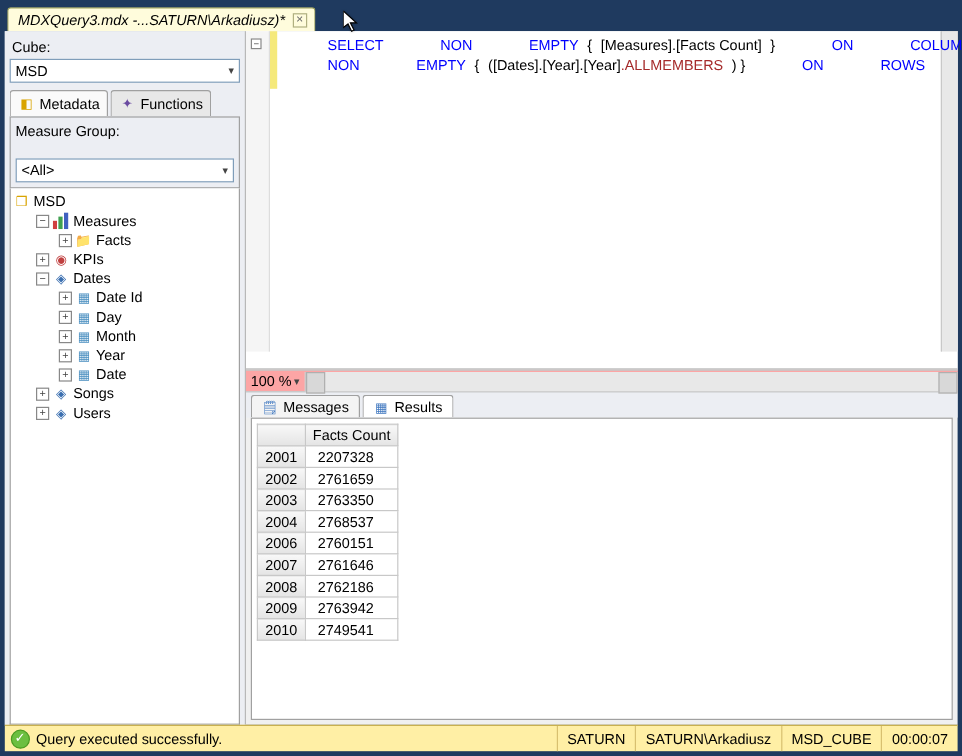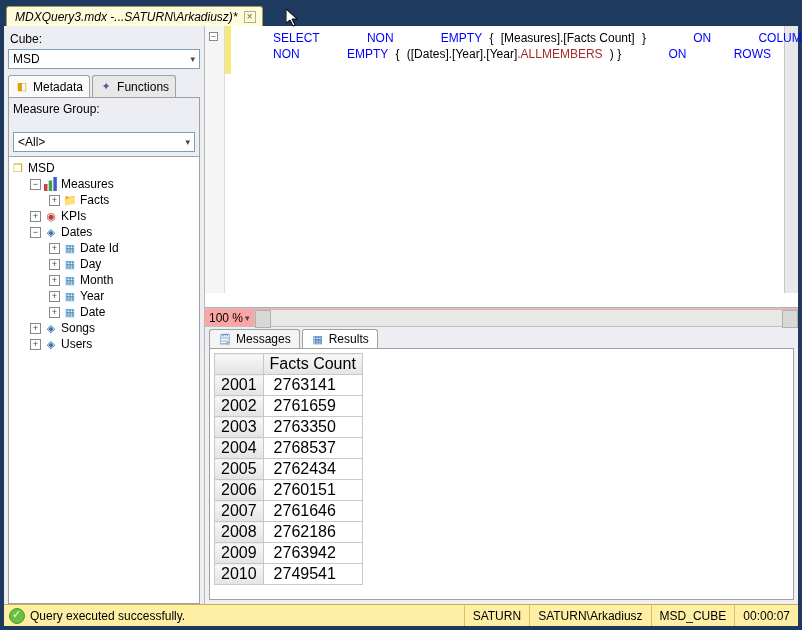--- a/index.html
+++ b/index.html
@@ -86,21 +86,21 @@
   
   .res-tabs { height:22px; display:flex; align-items:flex-end; background:#eceef3; padding:2px 0 0 4px; border-top:1px solid #c0c0c0;}
   .rtab {
     background:#f4f4f4; border:1px solid #a0a0a0; border-bottom:none;
     border-radius:3px 3px 0 0; padding:2px 8px; display:flex; align-items:center; gap:4px; margin-right:2px;
   }
   .rtab.active { background:#fff; }
   .res-body { flex:1; background:#fff; border:1px solid #a0a0a0; margin:0 4px 4px 4px; padding:4px; overflow:auto; }
 
   .grid { border-collapse:collapse; }
-  .grid th, .grid td { border:1px solid #c8c8c8; padding:1px 6px; font-size:16px; background:#fff; text-align:left; height:18px; }
+  .grid th, .grid td { border:1px solid #c8c8c8; padding:1px 6px; font-size:12px; background:#fff; text-align:left; height:18px; }
   .grid th { background:linear-gradient(#f8f8f8,#e4e4e4); font-weight:normal; }
   .grid .corner { width:30px; background:linear-gradient(#f8f8f8,#e4e4e4); }
   .grid td.val { text-align:left; padding-left:10px; }
 
   
   .status { height:22px; background:#ffefa5; display:flex; align-items:center; border-top:1px solid #c8b050; font-size:11.5px;justify-content:space-between; }
   .status .ok { width:16px; height:16px; border-radius:50%; background:#6cbf40; border:1px solid #4a9a20; margin:0 5px; position:relative; }
   .status .ok::after { content:'✓'; color:#fff; position:absolute; left:2px; top:-1px; font-size:11px; }
   .status .msg { flex:1; }
   .status .cell { padding:0 8px; border-left:1px solid #d8c070; height:100%; display:flex; align-items:center; }
@@ -273,37 +273,33 @@
 
       <div class="res-body">
         <table class="grid">
           <tbody>
               <tr>
                 <th class="corner"></th>
                 <th>Facts Count</th>
               </tr>
           <tr>
                 <th>2001</th>
-                <td class="val">2763141</td>
+                <td class="val">2207328</td>
               </tr>
           <tr>
                 <th>2002</th>
                 <td class="val">2761659</td>
               </tr>
           <tr>
                 <th>2003</th>
                 <td class="val">2763350</td>
               </tr>
           <tr>
                 <th>2004</th>
                 <td class="val">2768537</td>
-              </tr>
-          <tr>
-                <th>2005</th>
-                <td class="val">2762434</td>
               </tr>
           <tr>
                 <th>2006</th>
                 <td class="val">2760151</td>
               </tr>
           <tr>
                 <th>2007</th>
                 <td class="val">2761646</td>
               </tr>
           <tr>

